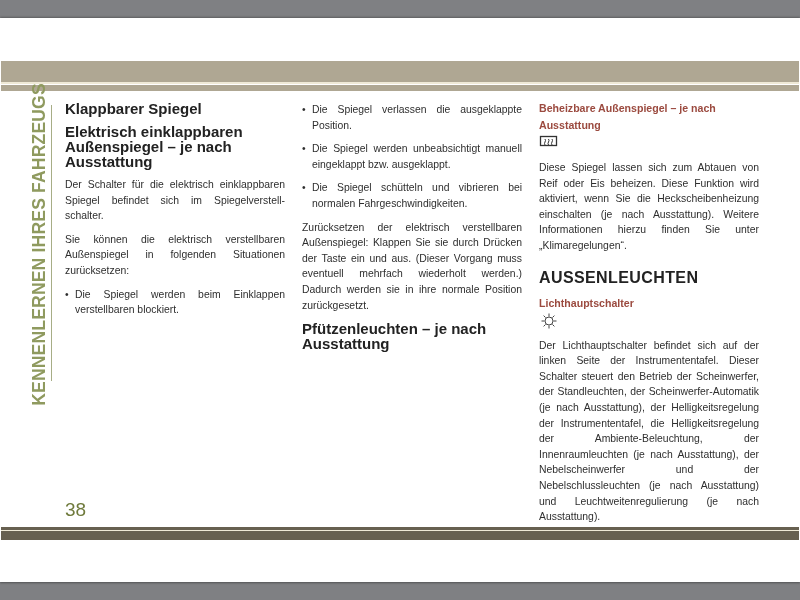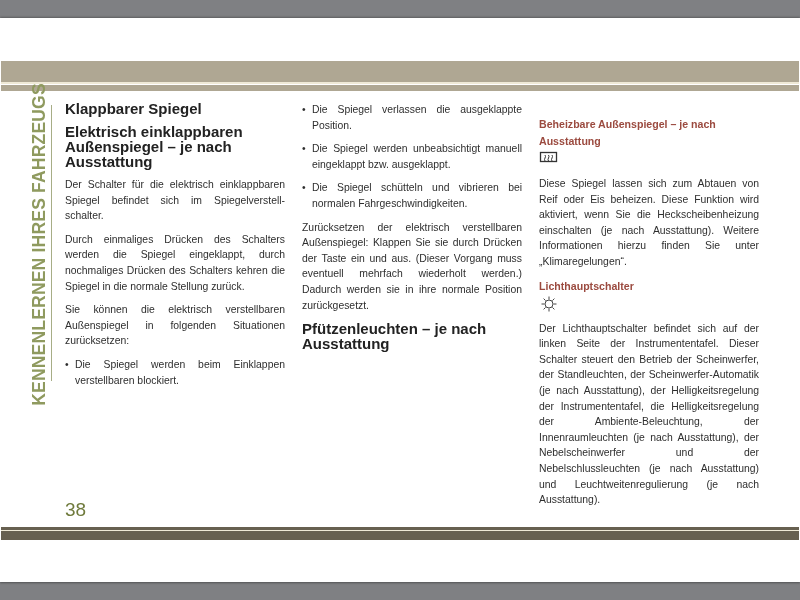--- a/index.html
+++ b/index.html
@@ -30,21 +30,21 @@
     font-family: "Liberation Sans Narrow", "Liberation Sans", sans-serif;
     font-weight: bold; font-size: 17.5px; letter-spacing: 0.2px;
     color: #8f9a5f;
     transform-origin: center center;
   }
   .side-rule { position: absolute; left: 51px; top: 105px; width: 1px; height: 276px; background: #a7ad86; }
 
   .col { position: absolute; top: 101px; width: 220px; font-size: 10.4px; line-height: 15.6px; color: #2e2e2e; }
   .col1 { left: 65px; }
   .col2 { left: 302px; top: 102px; }
-  .col3 { left: 539px; top: 116px; }
+  .col3 { left: 539px; top: 100px; }
 
   .h-bold {
     font-family: "Liberation Sans Narrow", "Liberation Sans", sans-serif;
     font-weight: bold; font-size: 15px; color: #222; margin: 0 0 8px 0; line-height: 15px;
   }
   p.txt { margin: 0 0 8px 0; text-align: justify; }
   ul.bul { list-style: none; margin: 0 0 8px 0; padding: 0; }
   ul.bul li { position: relative; padding-left: 10px; margin-bottom: 8px; text-align: justify; }
   ul.bul li::before { content: "•"; position: absolute; left: 0; top: 0; }
 
@@ -70,21 +70,20 @@
 
 <div class="side-label">
   <span>KENNENLERNEN IHRES FAHRZEUGS</span>
 </div>
 <div class="side-rule"></div>
 
 <div class="col col1">
   <div class="h-bold">Klappbarer Spiegel</div>
   <div class="h-bold">Elektrisch einklappbaren Außenspiegel – je nach Ausstattung</div>
   <p class="txt">Der Schalter für die elektrisch einklappbaren Spiegel befindet sich im Spiegelverstell-schalter.</p>
-  <p class="txt">Durch einmaliges Drücken des Schalters werden die Spiegel eingeklappt, durch nochmaliges Drücken des Schalters kehren die Spiegel in die normale Stellung zurück.</p>
   <p class="txt">Sie können die elektrisch verstellbaren Außenspiegel in folgenden Situationen zurücksetzen:</p>
   <ul class="bul">
     <li>Die Spiegel werden beim Einklappen verstellbaren blockiert.</li>
   </ul>
 </div>
 
 <div class="col col2">
   <ul class="bul">
     <li>Die Spiegel verlassen die ausgeklappte Position.</li>
     <li>Die Spiegel werden unbeabsichtigt manuell eingeklappt bzw. ausgeklappt.</li>
@@ -96,20 +95,21 @@
 
 <div class="col col3">
   <div class="h-red">Beheizbare Außenspiegel – je nach Ausstattung</div>
   <div class="icon-row">
     <svg width="20" height="16" viewBox="0 0 20 16">
       <rect x="1.5" y="2.5" width="16" height="9" fill="none" stroke="#333" stroke-width="1.3"></rect>
       <path d="M6 5 q1 1.5 0 3 q-1 1.5 0 3 M9.5 5 q1 1.5 0 3 q-1 1.5 0 3 M13 5 q1 1.5 0 3 q-1 1.5 0 3" fill="none" stroke="#333" stroke-width="1"></path>
     </svg>
   </div>
   <p class="txt">Diese Spiegel lassen sich zum Abtauen von Reif oder Eis beheizen. Diese Funktion wird aktiviert, wenn Sie die Heckscheibenheizung einschalten (je nach Ausstattung). Weitere Informationen hierzu finden Sie unter „Klimaregelungen“.</p>
+  <div class="h-big">AUSSENLEUCHTEN</div>
   <div class="h-red">Lichthauptschalter</div>
   <div class="icon-row">
     <svg width="20" height="18" viewBox="0 0 20 18">
       <circle cx="10" cy="9" r="4" fill="none" stroke="#444" stroke-width="1"></circle>
       <path d="M10 1.5 v3 M10 13.5 v3 M2.5 9 h3 M14.5 9 h3 M4.6 3.6 l2 2 M13.4 12.4 l2 2 M15.4 3.6 l-2 2 M6.6 12.4 l-2 2" stroke="#444" stroke-width="1"></path>
     </svg>
   </div>
   <p class="txt">Der Lichthauptschalter befindet sich auf der linken Seite der Instrumententafel. Dieser Schalter steuert den Betrieb der Scheinwerfer, der Standleuchten, der Scheinwerfer-Automatik (je nach Ausstattung), der Helligkeitsregelung der Instrumententafel, die Helligkeitsregelung der Ambiente-Beleuchtung, der Innenraumleuchten (je nach Ausstattung), der Nebelscheinwerfer und der Nebelschlussleuchten (je nach Ausstattung) und Leuchtweitenregulierung (je nach Ausstattung).</p>
 </div>
 

